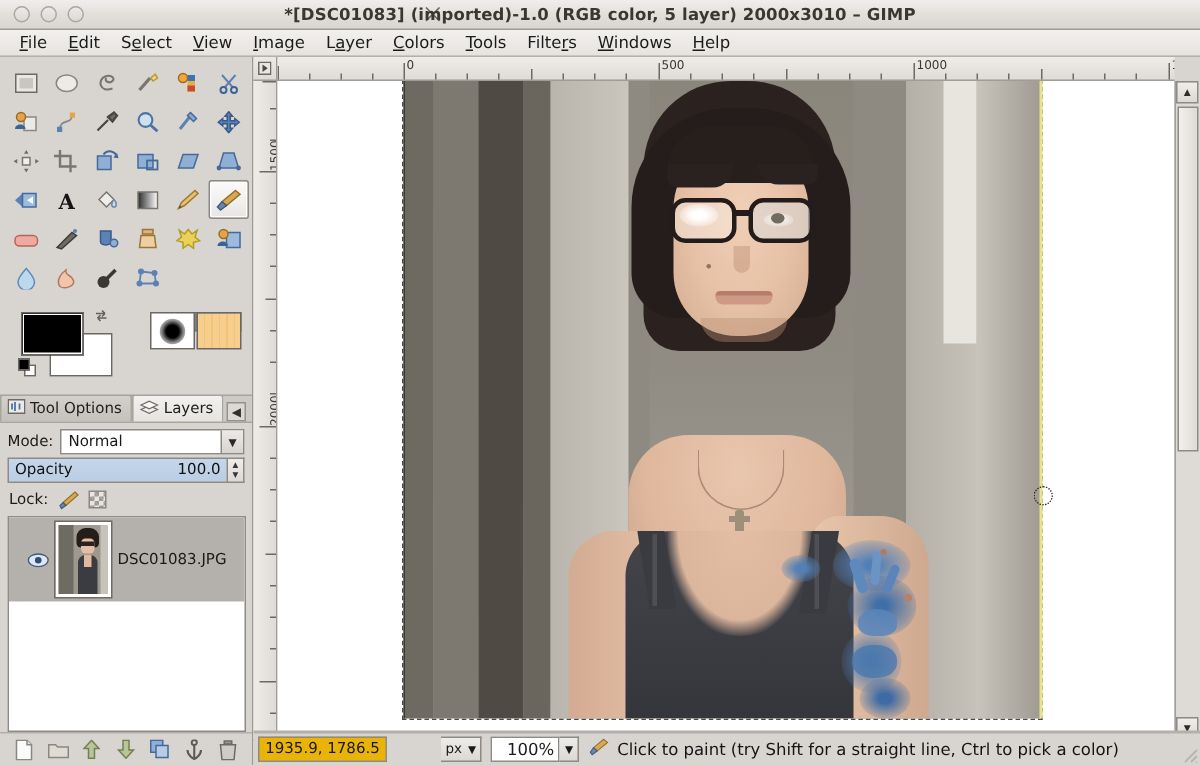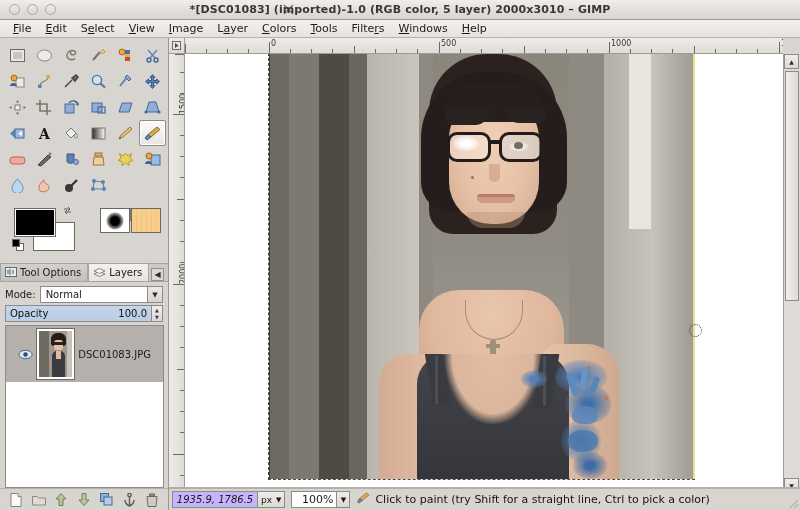--- a/index.html
+++ b/index.html
@@ -239,27 +239,27 @@
     display:flex;align-items:center;justify-content:center;
   }
 
   
   .statusbar{
     position:absolute; left:169px; bottom:0; width:631px; height:22px;
     background:#d8d5d0; border-top:1px solid #b3afaa;
     display:flex; align-items:center; gap:0px; padding:0 3px;
   }
   .pos-box{
-    height:17px; min-width:86px; background:#c4b5fd; border:1px solid #8e8a85;
-    display:flex; align-items:center; justify-content:center; font-size:10px;font-style:italic;
+    height:17px; min-width:86px; background:#eab308; border:1px solid #8e8a85;
+    display:flex; align-items:center; justify-content:center; font-size:10px;
   }
   .unit-box{
     height:17px; border:1px solid #8e8a85; border-left:none;
     background:linear-gradient(to bottom,#eeece9,#dcd9d4);
-    display:flex;align-items:center; padding:0 3px; gap:4px; font-size:9px;
+    display:flex;align-items:center; padding:0 3px; gap:4px; font-size:9px;margin-left:36px;
   }
   .unit-arrow{ font-size:7px; }
   .zoom-box{
     height:17px; width:46px; background:#fff; border:1px solid #8e8a85;
     display:flex;align-items:center;justify-content:flex-end; padding-right:3px;
     font-size:11px; margin-left:6px;
   }
   .zoom-arrow{
     height:17px; width:13px; border:1px solid #8e8a85; border-left:none;
     background:linear-gradient(to bottom,#eeece9,#dcd9d4);
@@ -585,20 +585,30 @@
       </div>
       <div class="opacity-row">
         <div class="opacity-slider">
           <span>Opacity</span>
           <span>100.0</span>
         </div>
         <div class="spin">
             <i>▲</i>
             <i>▼</i>
           </div>
+      </div>
+      <div class="lock-row">
+        <span>Lock:</span>
+        <div class="lock-btn">
+          <svg width="14" height="13" viewBox="0 0 14 13">
+              <path d="M11 1 L13 3 L5 10 L3 8 Z" fill="#d8a855" stroke="#936f26" stroke-width=".8"></path>
+              <path d="M3 8 L5 10 L2 12 L1 10 Z" fill="#6b86a8" stroke="#3f5c80" stroke-width=".8"></path>
+            </svg>
+        </div>
+        <div class="checker"></div>
       </div>
 
       <div class="layerlist">
         <div class="layer-row">
           <div class="eye">
             <svg width="15" height="11" viewBox="0 0 15 11">
                 <ellipse cx="7.5" cy="5.5" rx="6.6" ry="4.2" fill="#dfe7ef" stroke="#3f5c80" stroke-width=".9"></ellipse>
                 <circle cx="7.5" cy="5.5" r="2.2" fill="#2b4d76"></circle>
               </svg>
           </div>

